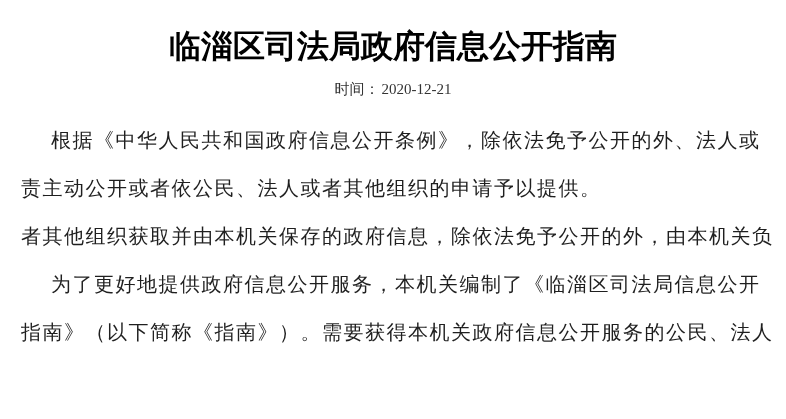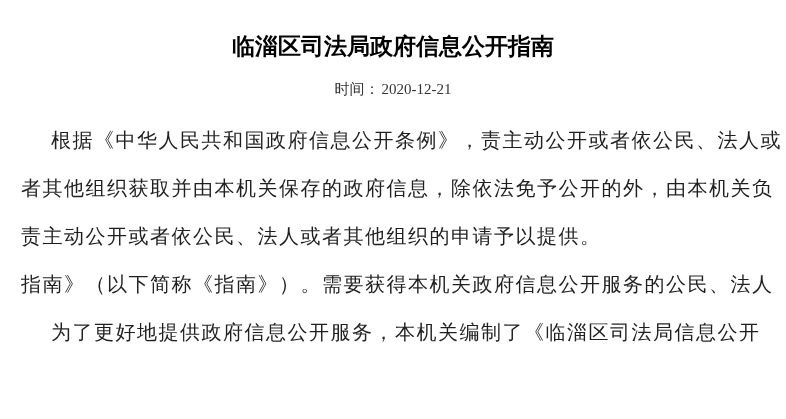--- a/index.html
+++ b/index.html
@@ -13,21 +13,21 @@
     height: 419px;
     background: var(--bg-color, #ffffff);
     overflow: hidden;
     box-sizing: border-box;
   }
   .title {
     margin: 28px 0 0 0;
     text-align: center;
     font-family: "Liberation Sans", "DejaVu Sans", sans-serif;
     font-weight: bold;
-    font-size: 23px;
+    font-size: 32px;
     line-height: 36px;
     color: var(--title-color, #000000);
     letter-spacing: 0px;
   }
   .meta {
     margin-top: 15px;
     text-align: center;
     font-family: "Liberation Serif", "DejaVu Serif", serif;
     font-size: 15px;
     line-height: 20px;
@@ -67,22 +67,22 @@
 
 <div class="page">
   <h1 class="title">临淄区司法局政府信息公开指南</h1>
 
   <div class="meta">
     <span class="time-label">时间：</span><span class="time-value">2020-12-21</span>
   </div>
 
   <div class="article" id="article">
       <div class="para">
-        <div class="line first">根据《中华人民共和国政府信息公开条例》，责主动公开或者依公民、法人或</div>
+        <div class="line first">根据《中华人民共和国政府信息公开条例》，除依法免予公开的外、法人或</div>
+        <div class="line last">责主动公开或者依公民、法人或者其他组织的申请予以提供。</div>
         <div class="line">者其他组织获取并由本机关保存的政府信息，除依法免予公开的外，由本机关负</div>
-        <div class="line last">责主动公开或者依公民、法人或者其他组织的申请予以提供。</div>
       </div>
       <div class="para">
+        <div class="line first">为了更好地提供政府信息公开服务，本机关编制了《临淄区司法局信息公开</div>
         <div class="line">指南》（以下简称《指南》）。需要获得本机关政府信息公开服务的公民、法人</div>
-        <div class="line first">为了更好地提供政府信息公开服务，本机关编制了《临淄区司法局信息公开</div>
       </div>
     </div>
 </div>
 
 </body></html>

